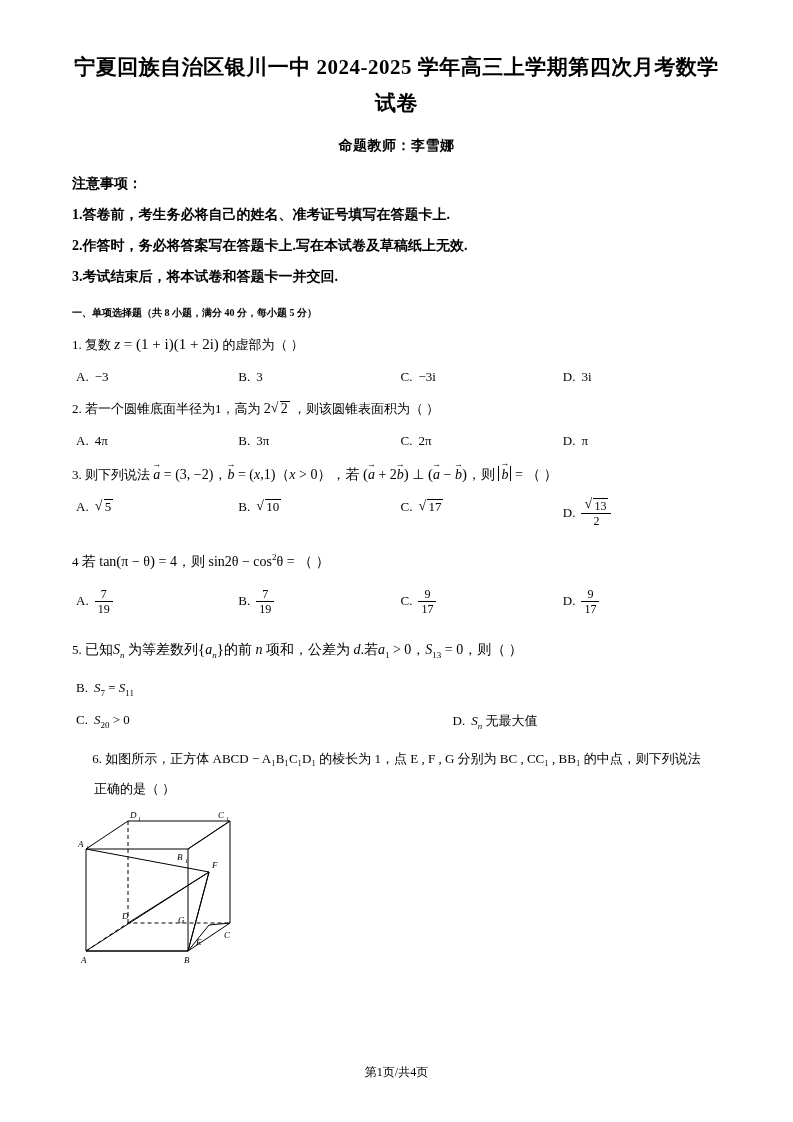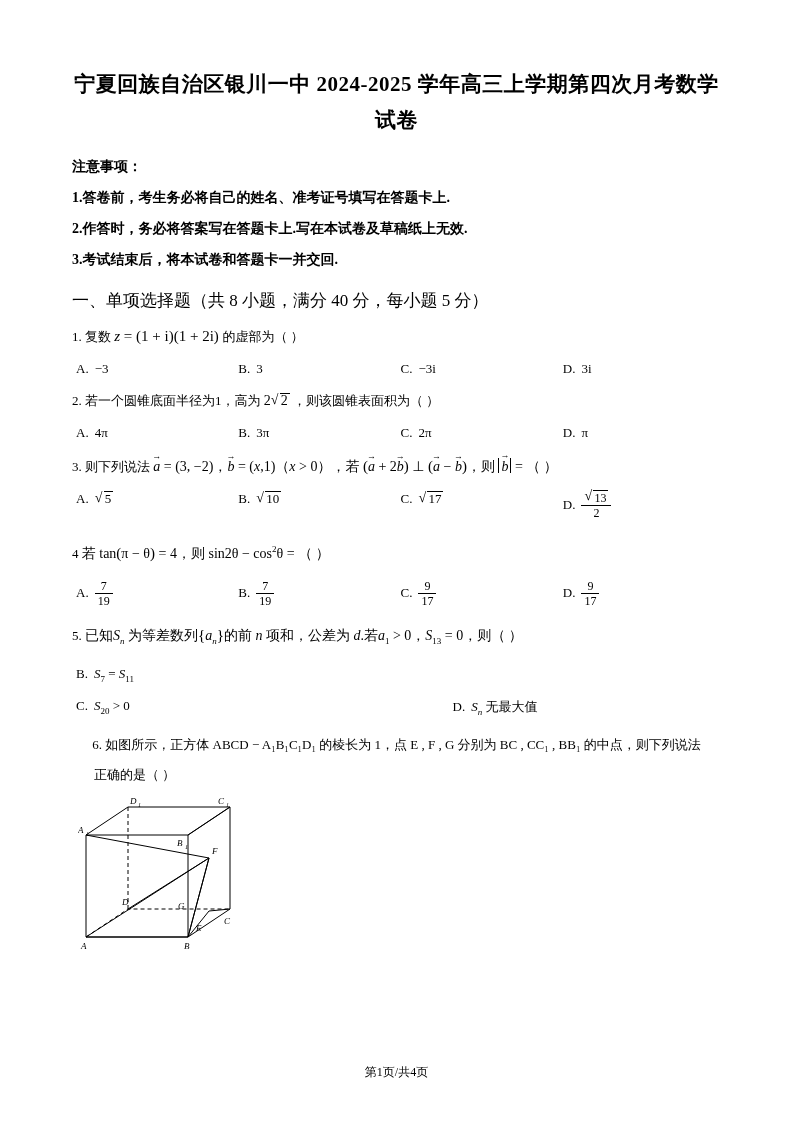--- a/index.html
+++ b/index.html
@@ -13,21 +13,21 @@
     font-family: "Liberation Serif", serif;
     color: #000000;
     position: relative;
     overflow: hidden;
   }
   .page {
     position: relative;
     width: 793px;
     height: 1122px;
     box-sizing: border-box;
-    padding: 60px 72px 0 72px;
+    padding: 43px 72px 0 72px;
   }
   .doc-title {
     text-align: center;
     font-size: 21px;
     font-weight: bold;
     line-height: 36px;
     letter-spacing: 0.5px;
     margin: 6px 0 0 0;
   }
   .teacher-line {
@@ -41,22 +41,22 @@
     font-size: 14px;
     font-weight: bold;
     margin-top: 20px;
   }
   .notice-item {
     font-size: 14px;
     font-weight: bold;
     margin-top: 13px;
   }
   .section-head {
-    font-size: 17px;
-    font-weight: normal;
+    font-size: 10px;
+    font-weight: bold;
     margin-top: 20px;
   }
   .q {
     font-size: 13px;
     margin-top: 14px;
     line-height: 20px;
   }
   .q-stem {
     display: block;
     white-space: nowrap;
@@ -151,20 +151,21 @@
     font-size: 12px;
   }
 </style>
 </head>
 <body>
 
 <div class="page">
 
   <div class="doc-title">宁夏回族自治区银川一中 2024-2025 学年高三上学期第四次月考数学试卷</div>
 
+  <div class="teacher-line">命题教师：李雪娜</div>
 
   <div class="notice-head">注意事项：</div>
   <div class="notice-item">1.答卷前，考生务必将自己的姓名、准考证号填写在答题卡上.</div>
   <div class="notice-item">2.作答时，务必将答案写在答题卡上.写在本试卷及草稿纸上无效.</div>
   <div class="notice-item">3.考试结束后，将本试卷和答题卡一并交回.</div>
 
   <div class="section-head">一、单项选择题（共 8 小题，满分 40 分，每小题 5 分）</div>
 
   <div class="q">
     <span class="q-stem">
@@ -222,21 +223,21 @@
       </span>
     </span>
   </div>
   <div class="opts" style="margin-top:16px;">
     <div><span class="opt-lbl">A.</span><span class="frac"><span class="num">7</span><span class="den">19</span></span></div>
     <div><span class="opt-lbl">B.</span><span class="frac"><span class="num">7</span><span class="den">19</span></span></div>
     <div><span class="opt-lbl">C.</span><span class="frac"><span class="num">9</span><span class="den">17</span></span></div>
     <div><span class="opt-lbl">D.</span><span class="frac"><span class="num">9</span><span class="den">17</span></span></div>
   </div>
 
-  <div class="q" style="margin-top:16px;">
+  <div class="q" style="margin-top:22px;">
     <span class="q-stem">
       <span>5.</span>
       <span style="font-size:14px;">
         已知<span class="mi">S</span><sub class="mi">n</sub> 为等差数列<span class="paren-big">{</span><span class="mi">a</span><sub class="mi">n</sub><span class="paren-big">}</span>的前 <span class="mi">n</span> 项和，公差为 <span class="mi">d</span>.若<span class="mi">a</span><sub>1</sub> &gt; 0，<span class="mi">S</span><sub>13</sub> = 0，则（      ）
       </span>
     </span>
   </div>
   <div class="opts half" style="margin-top:16px;">
     <div><span class="opt-lbl">B.</span><span class="mi">S</span><sub>7</sub> = <span class="mi">S</span><sub>11</sub></div>
   </div>

